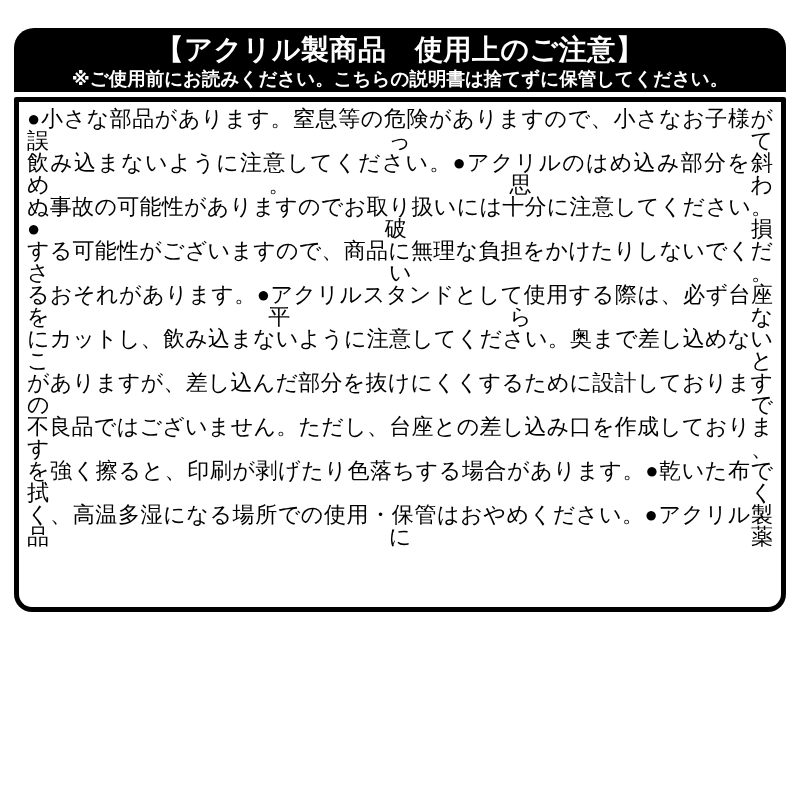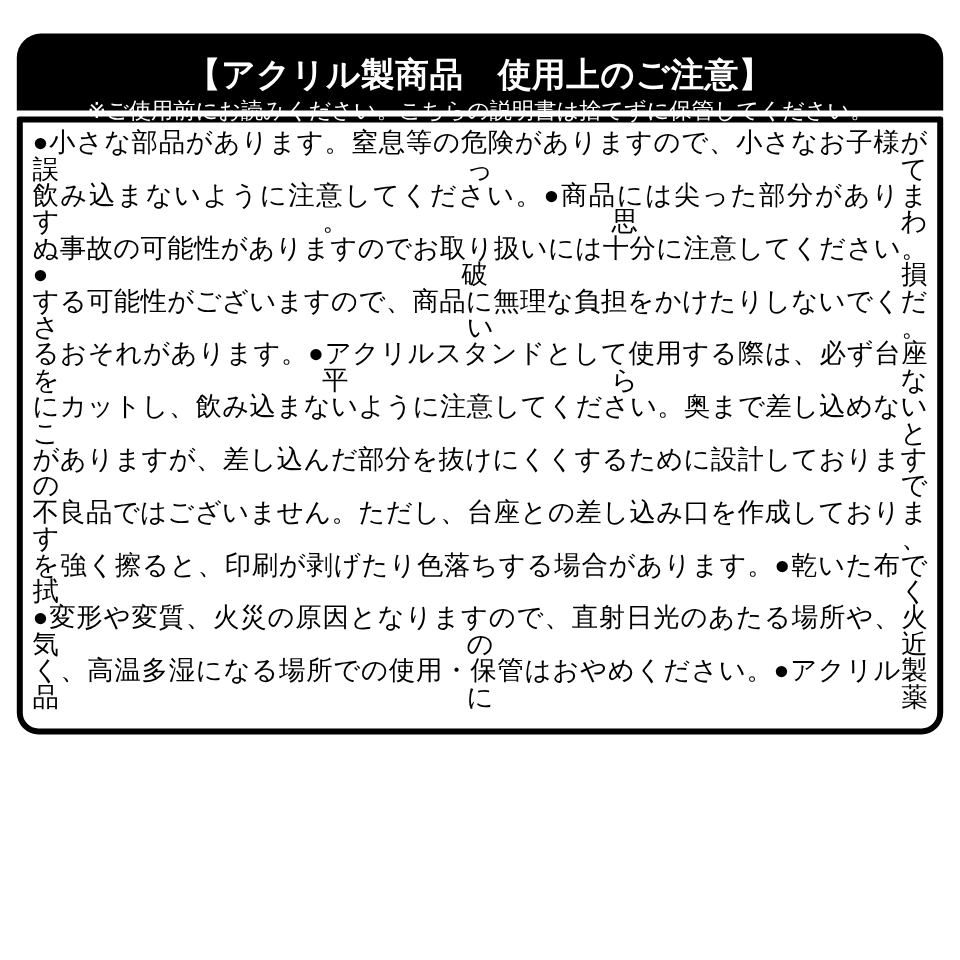--- a/index.html
+++ b/index.html
@@ -21,25 +21,24 @@
     height: 64px;
     text-align: center;
     padding-top: 5px;
   }
   .card-title {
     font-size: 28px;
     font-weight: bold;
     line-height: 34px;
     letter-spacing: 0.5px;
     white-space: nowrap;
-    margin-top: 13px;
   }
   .card-subtitle {
     font-size: 18.5px;
-    font-weight: normal;
+    font-weight: bold;
     line-height: 23px;
     white-space: nowrap;
   }
 
   .card-body {
     margin-top: 5px;
     background: #ffffff;
     border: 5px solid #000000;
     border-radius: 2px 2px 18px 18px;
     padding: 6px 8px 8px 8px;
@@ -65,27 +64,26 @@
 
   <div class="notice-card">
     <div class="card-header">
       <div class="card-title">【アクリル製商品　使用上のご注意】</div>
       <div class="card-subtitle">※ご使用前にお読みください。こちらの説明書は捨てずに保管してください。</div>
     </div>
 
     <div class="card-body">
       <div>
           <div class="body-line jl">●小さな部品があります。窒息等の危険がありますので、小さなお子様が誤って</div>
-          <div class="body-line jl">飲み込まないように注意してください。●商品には尖った部分があります。思わ</div>
+          <div class="body-line jl">飲み込まないように注意してください。●アクリルのはめ込み部分を斜め。思わ</div>
           <div class="body-line jl">ぬ事故の可能性がありますのでお取り扱いには十分に注意してください。●破損</div>
           <div class="body-line jl">する可能性がございますので、商品に無理な負担をかけたりしないでください。</div>
           <div class="body-line jl">るおそれがあります。●アクリルスタンドとして使用する際は、必ず台座を平らな</div>
           <div class="body-line jl">にカットし、飲み込まないように注意してください。奥まで差し込めないこと</div>
           <div class="body-line jl">がありますが、差し込んだ部分を抜けにくくするために設計しておりますので</div>
           <div class="body-line jl">不良品ではございません。ただし、台座との差し込み口を作成しております、</div>
           <div class="body-line jl">を強く擦ると、印刷が剥げたり色落ちする場合があります。●乾いた布で拭く</div>
-          <div class="body-line jl">●変形や変質、火災の原因となりますので、直射日光のあたる場所や、火気の近</div>
           <div class="body-line jl">く、高温多湿になる場所での使用・保管はおやめください。●アクリル製品に薬</div>
         </div>
     </div>
   </div>
 
 </div>
 
 </body></html>

